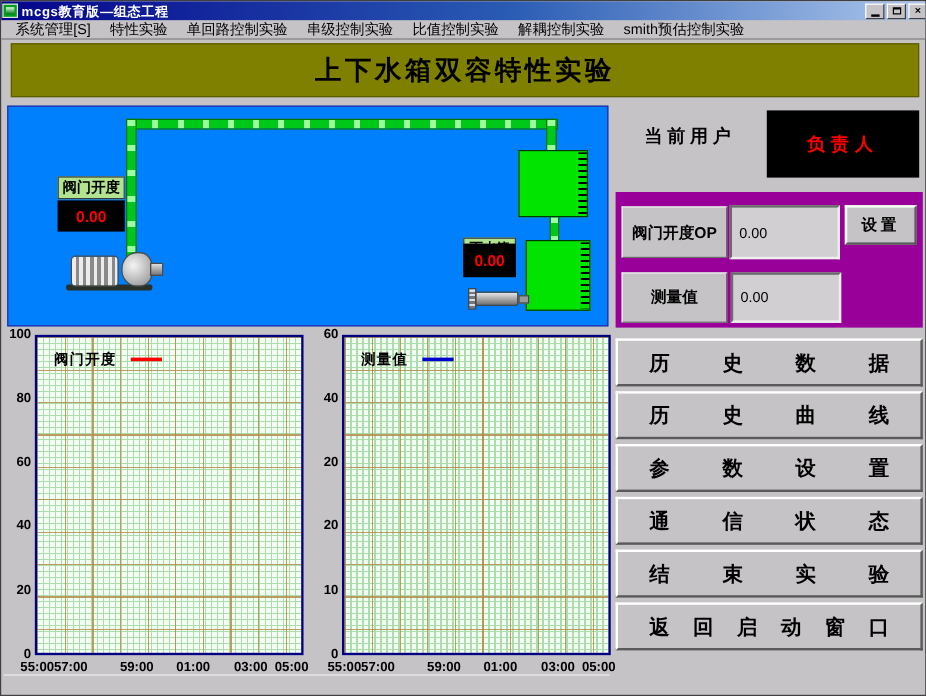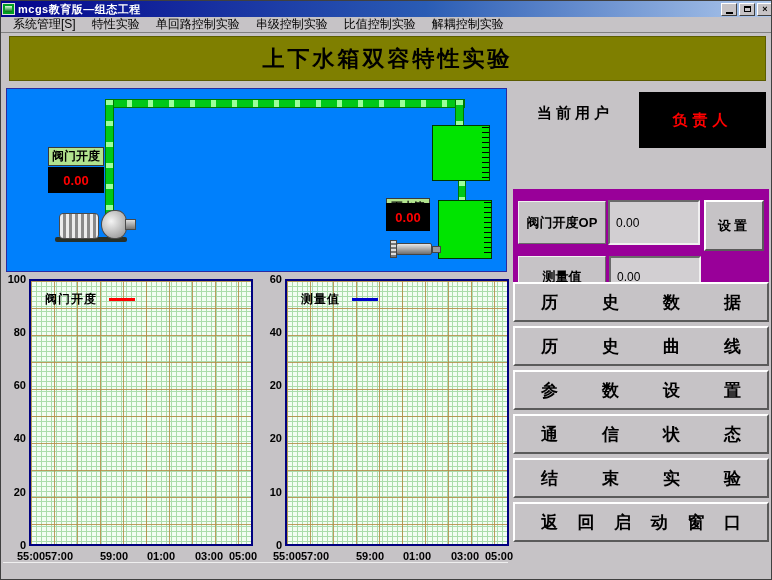--- a/index.html
+++ b/index.html
@@ -79,30 +79,30 @@
     background:#9a9a9a; border:1px solid #444; }
 
   
   .user-label{ position:absolute; left:536px; top:103px; font-size:15px; font-weight:bold;
     color:#000; letter-spacing:4px; }
   .user-box{ position:absolute; left:638px; top:91px; width:127px; height:56px; background:#000;
     display:flex; align-items:center; justify-content:center; }
   .user-box span{ color:#f00; font-size:15px; font-weight:bold; letter-spacing:5px; }
 
   
-  .ppanel{ position:absolute; left:512px; top:159px; width:256px; height:113px; background:#990099;margin-top:29px; }
+  .ppanel{ position:absolute; left:512px; top:159px; width:256px; height:113px; background:#990099; }
   .pl{ position:absolute; background:#c6c3c6; border:1px solid; border-color:#f0f0f0 #6a6a6a #6a6a6a #f0f0f0;
     display:flex; align-items:center; justify-content:center; font-size:13px; font-weight:bold; color:#000; }
   .pl1{ left:5px; top:12px; width:88px; height:43px; }
   .pl2{ left:5px; top:67px; width:88px; height:42px; }
   .pin{ position:absolute; background:#d2cfd2; border:2px solid; border-color:#6a6a6a #f0f0f0 #f0f0f0 #6a6a6a;
     font-size:12px; color:#000; display:flex; align-items:center; padding-left:6px; }
   .pin1{ left:95px; top:11px; width:92px; height:45px; }
   .pin2{ left:96px; top:67px; width:92px; height:42px; }
-  .setbtn{ position:absolute; left:191px; top:11px; width:60px; height:51px; background:#c6c3c6;
+  .setbtn{ position:absolute; left:191px; top:11px; width:60px; height:33px; background:#c6c3c6;
     border:2px solid; border-color:#fff #5a5a5a #5a5a5a #fff; font-size:13px; font-weight:bold;
     display:flex; align-items:center; justify-content:center; letter-spacing:3px; }
 
   
   .chart{ position:absolute; top:276px; width:256px; height:290px; }
   .chart1{ left:0; } .chart2{ left:256px; }
   .plot{ position:absolute; left:28px; top:2px; width:224px; height:267px;
     border:2px solid #000080; background:
       repeating-linear-gradient(90deg, rgba(180,140,70,.85) 0 1px, transparent 1px 23px),
       repeating-linear-gradient(180deg, rgba(180,140,70,.85) 0 1px, transparent 1px 27px),
@@ -149,20 +149,21 @@
     </div>
   </div>
 
   <div class="menubar">
     <span class="menu-item">系统管理[S]</span>
     <span class="menu-item">特性实验</span>
     <span class="menu-item">单回路控制实验</span>
     <span class="menu-item">串级控制实验</span>
     <span class="menu-item">比值控制实验</span>
     <span class="menu-item">解耦控制实验</span>
+    <span class="menu-item">smith预估控制实验</span>
   </div>
 
   <div class="banner">
     <span>上下水箱双容特性实验</span>
   </div>
 
   <div class="diagram">
     <div class="pipe-h"></div>
     <div class="pipe-v-left"></div>
     <div class="pipe-v-right"></div>

